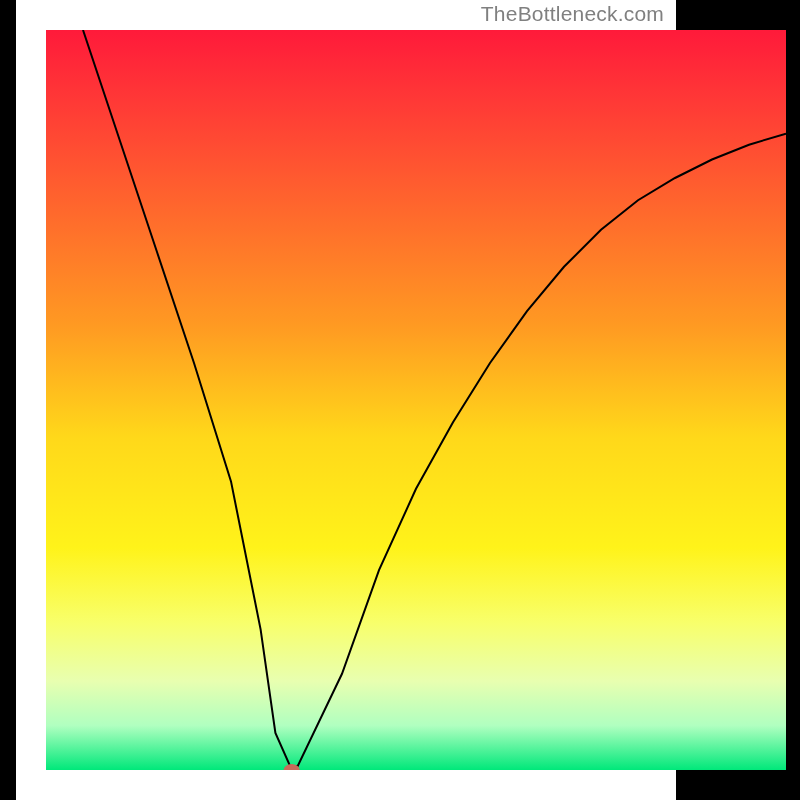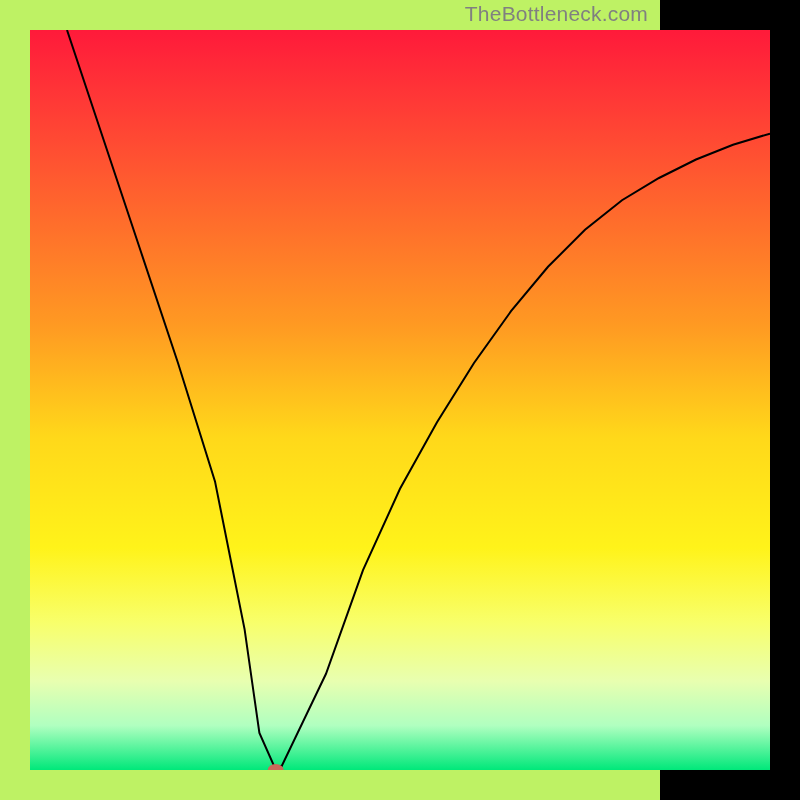--- a/index.html
+++ b/index.html
@@ -6,24 +6,24 @@
     margin: 0;
     padding: 0;
     width: 800px;
     height: 800px;
     background: #000;
     overflow: hidden;
     font-family: Arial, Helvetica, sans-serif;
   }
   .frame {
     position: absolute;
-    top: 0; left: 0;
+    top: 0; left: 16px;
     width: 660px;
     height: 800px;
-    background: #bef264;
+    background: #ffffff;
   }
   .watermark {
     position: absolute;
     top: 2px;
     right: 12px;
     color: #808080;
     font-size: 21px;
     font-weight: 400;
     letter-spacing: 0.2px;
   }

